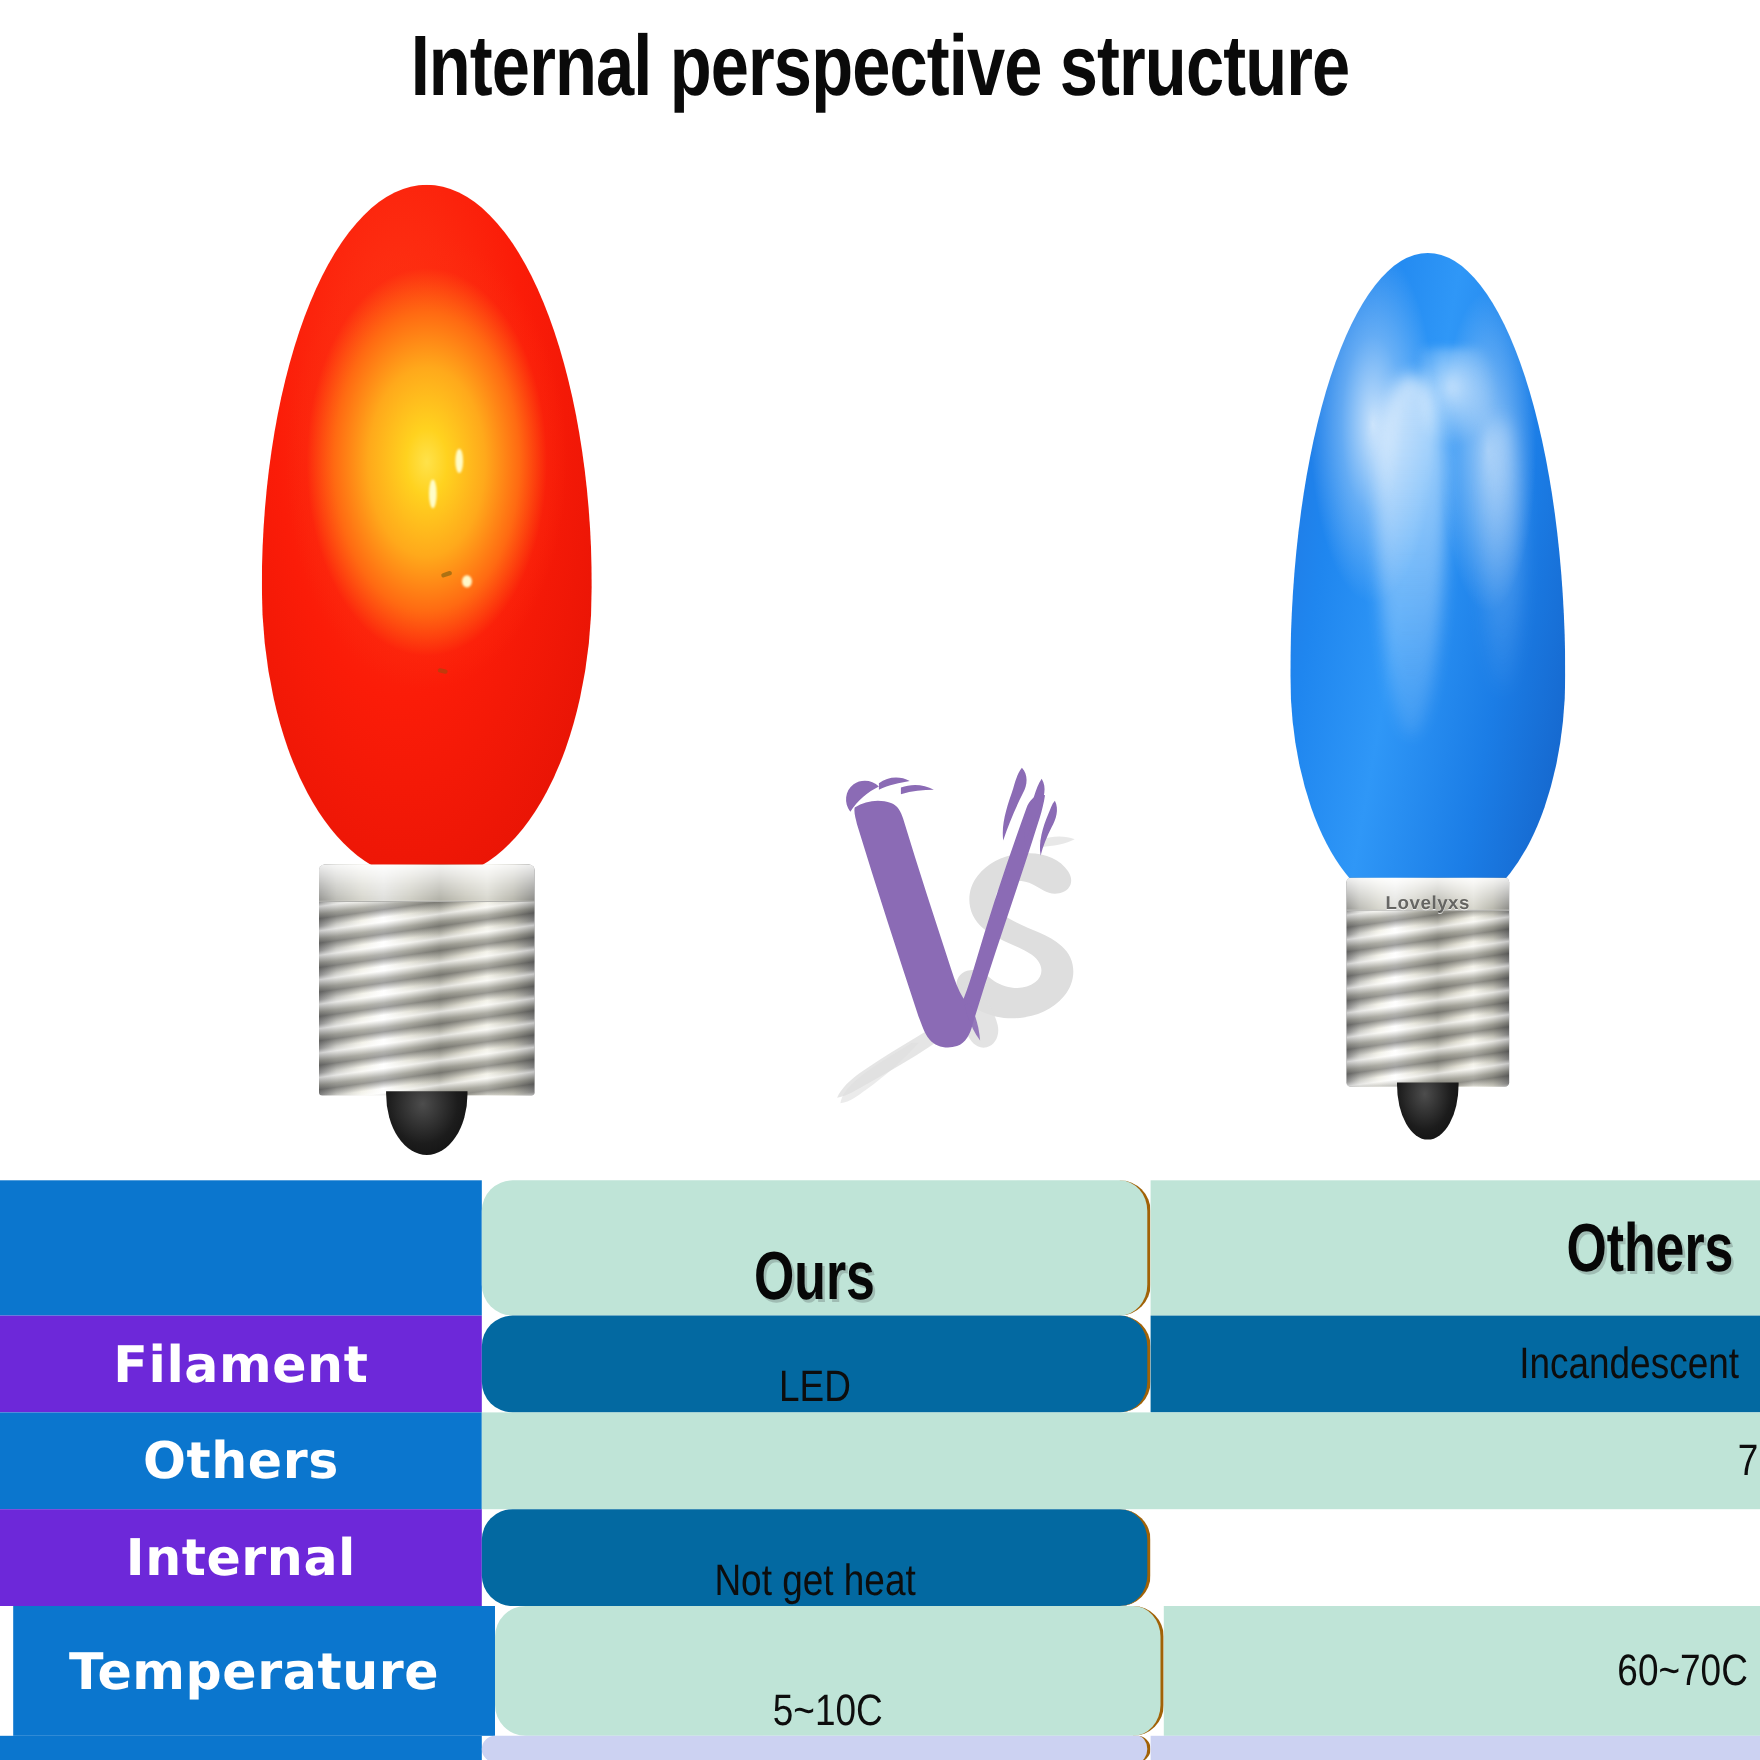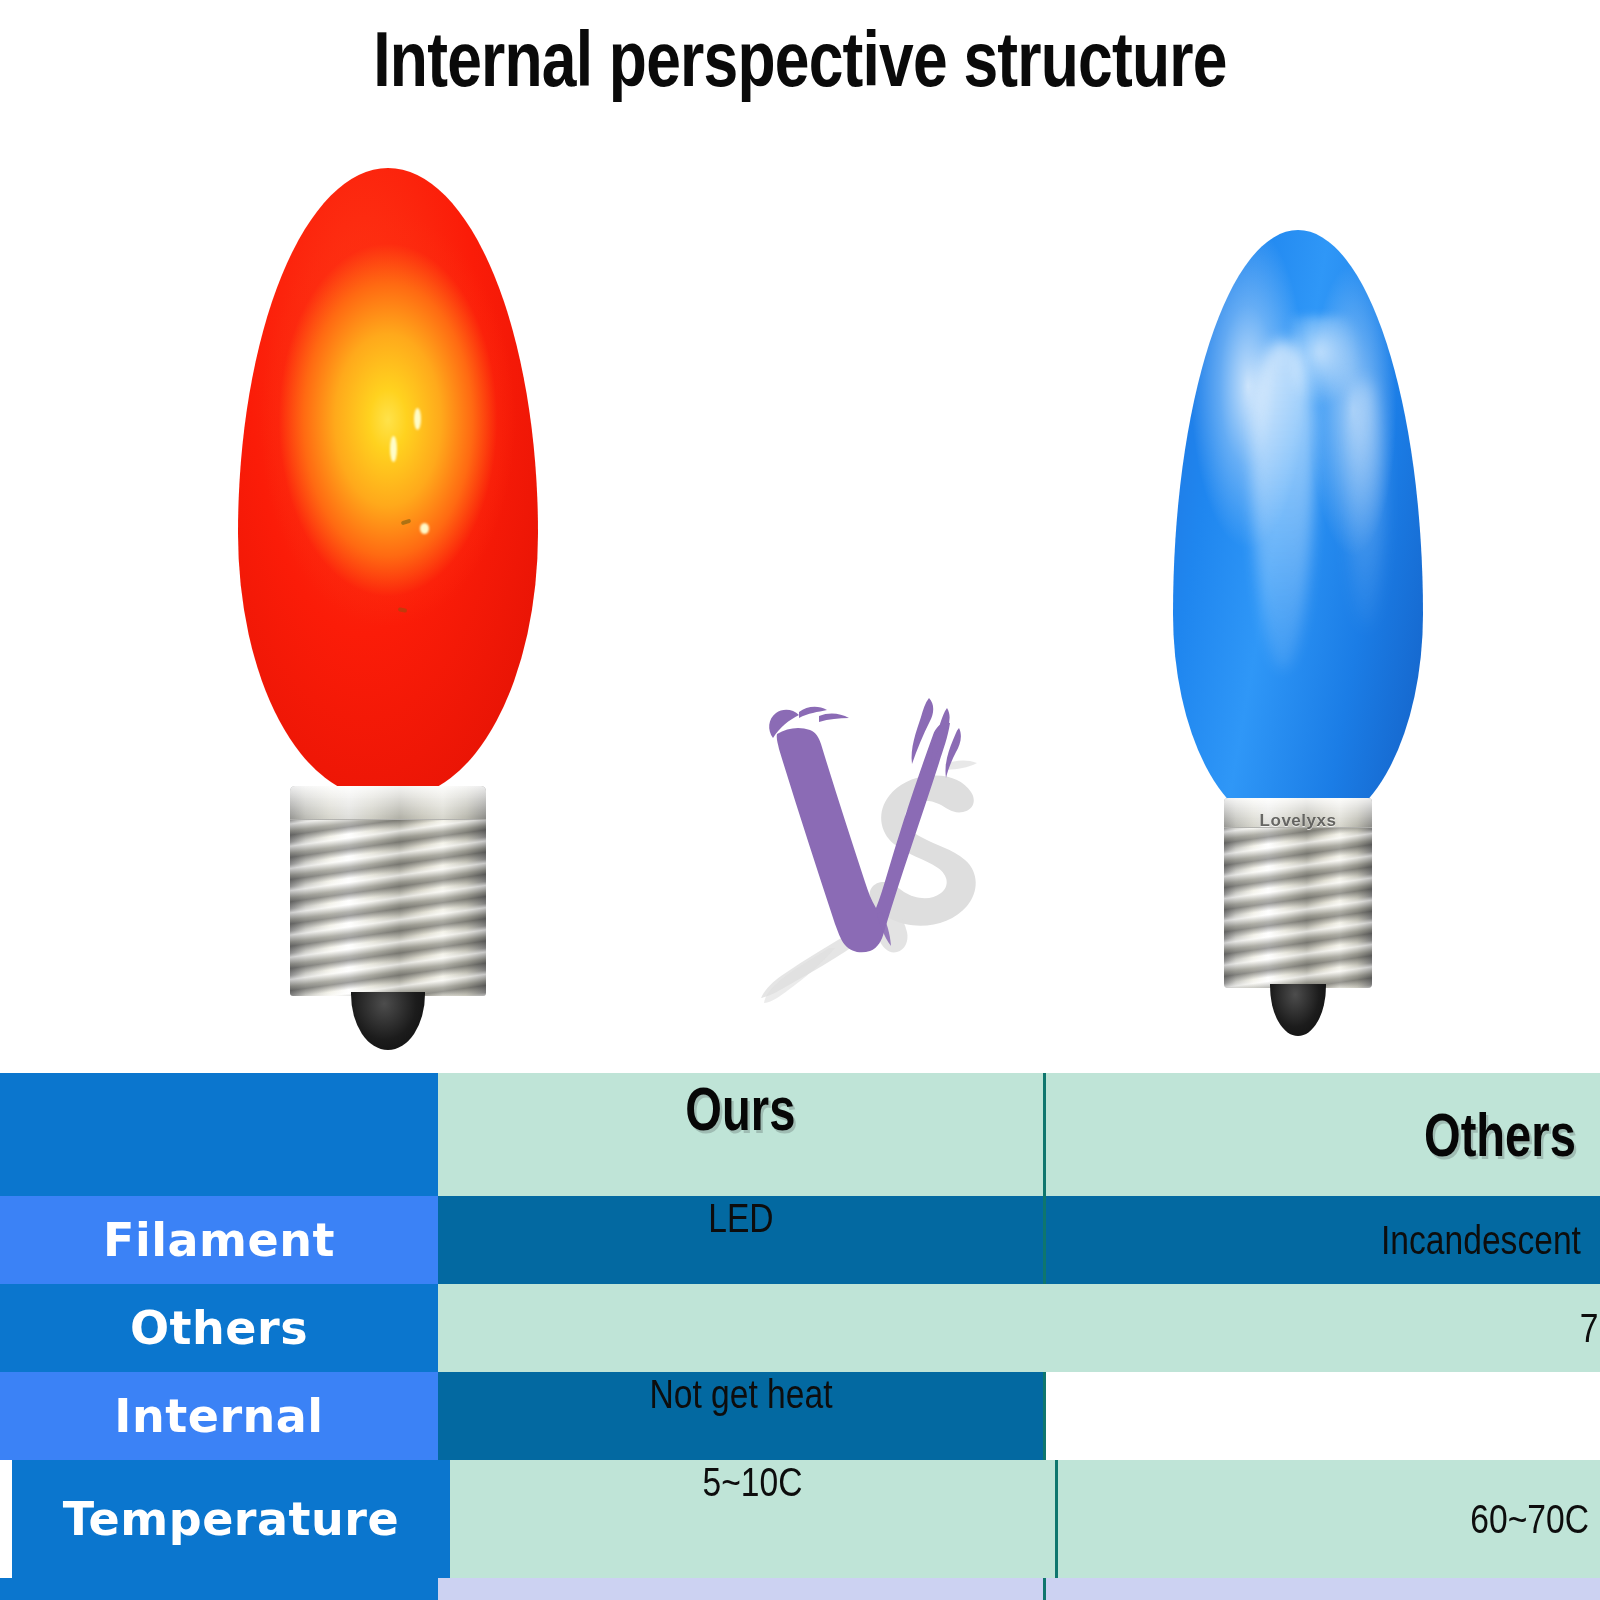--- a/index.html
+++ b/index.html
@@ -128,40 +128,40 @@
   #bulb-blue .tip  { top: 834px; width: 56px; height: 52px; }
 
   
   #vs { position: absolute; left: 700px; top: 530px; width: 260px; height: 340px; }
   #vs svg { width: 100%; height: 100%; display:block; }
 
   
   #table { position: absolute; left: 0; top: 1073px; width: 1600px; height: 527px; }
   .trow { display: flex; width: 1600px; }
   .c-label { width: 438px; flex: 0 0 438px; display:flex; align-items:center; justify-content:center; }
-  .c-ours  { width: 608px; flex: 0 0 608px; display:flex; align-items:flex-start; justify-content:center;
-             border-right: 3px solid #0f766e; }
+  .c-ours  { width: 608px; flex: 0 0 608px; display:flex; align-items:flex-end; justify-content:center;
+             border-right: 3px solid #a16207; border-radius: 28px; }
   .c-others{ width: 554px; flex: 1 1 auto; display:flex; align-items:center; justify-content:flex-end; }
 
   
   #row-head { height: 123px; }
   #row-head .c-label  { background: #0b76ce; }
   #row-head .c-ours,
   #row-head .c-others { background: #bfe4d7; }
   .head-text {
     font-family: "Liberation Sans", sans-serif;
     font-weight: bold; font-size: 62px; color: #070707;
     transform: scaleX(0.76); letter-spacing: 0px;
     text-shadow: 3px 3px 0 rgba(120,140,135,.45);
     white-space: nowrap;
   }
 
   
   .drow { height: 88px; }
-  .drow.odd  .c-label  { background: #3b82f6; }
+  .drow.odd  .c-label  { background: #6d28d9; }
   .drow.odd  .c-ours,
   .drow.odd  .c-others { background: #0369a1; }
   .drow.even .c-label  { background: #0b76ce; }
   .drow.even .c-ours,
   .drow.even .c-others { background: #bfe4d7; }
 
   .lbl-text {
     color: #ffffff;
     font-family: "DejaVu Sans", sans-serif;
     font-weight: bold;

